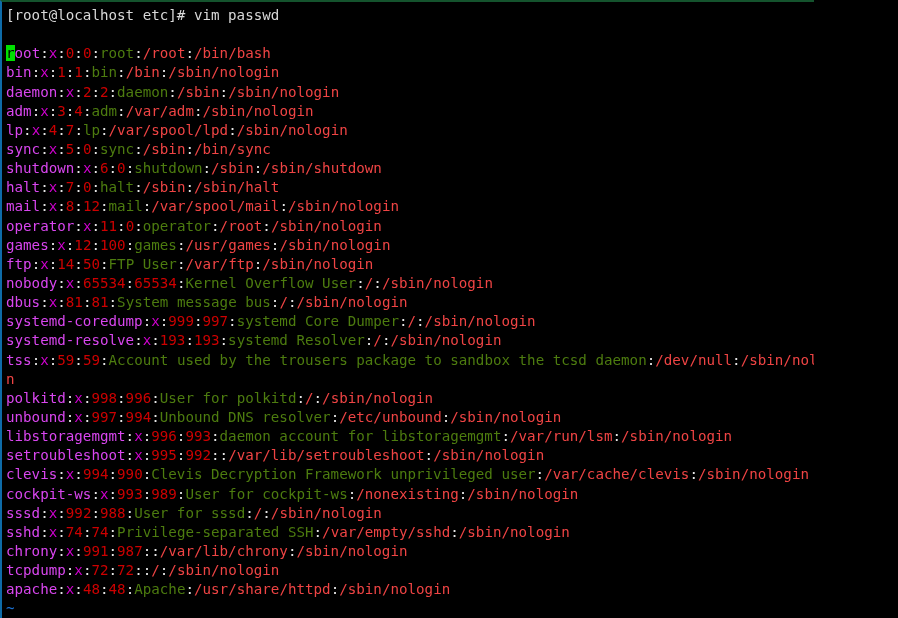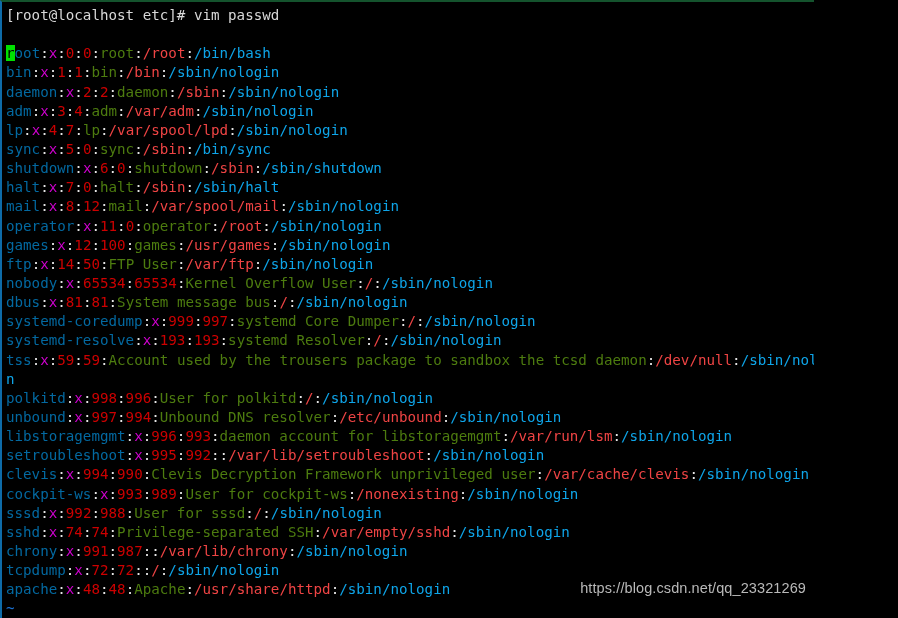--- a/index.html
+++ b/index.html
@@ -37,26 +37,26 @@
     white-space: pre;
   }
 
   .row {
     height: 19.15px;
     white-space: pre;
   }
 
   
   .c-prompt { color: #d8d8d8; }
-  .c-user   { color: #0369a1; }   
+  .c-user   { color: #d946ef; }   
   .c-pw     { color: #cd00cd; }   
   .c-id     { color: #cd0000; }   
   .c-gecos  { color: #4d7c0f; }   
   .c-home   { color: #ef4444; }   
-  .c-shell  { color: #0ea5e9; }   
+  .c-shell  { color: #ef4444; }   
   .c-sep    { color: #e6e6e6; }   
   .c-tilde  { color: #1a72d4; }   
 
   .cursor {
     background: #00e000;
     color: #000000;
   }
 
   #watermark {
     position: absolute;
@@ -67,14 +67,13 @@
     font-size: 14.5px;
     letter-spacing: 0.1px;
     white-space: nowrap;
   }
 </style>
 </head>
 <body>
 
 <div id="terminal">
   <div id="screen"><div class="row"><span class="c-prompt">[root@localhost etc]# vim passwd</span></div><div class="row">&nbsp;</div><div class="row"><span class="c-user cursor">r</span><span class="c-user">oot</span><span class="c-sep">:</span><span class="c-pw">x</span><span class="c-sep">:</span><span class="c-id">0</span><span class="c-sep">:</span><span class="c-id">0</span><span class="c-sep">:</span><span class="c-gecos">root</span><span class="c-sep">:</span><span class="c-home">/root</span><span class="c-sep">:</span><span class="c-shell">/bin/bash</span></div><div class="row"><span class="c-user">bin</span><span class="c-sep">:</span><span class="c-pw">x</span><span class="c-sep">:</span><span class="c-id">1</span><span class="c-sep">:</span><span class="c-id">1</span><span class="c-sep">:</span><span class="c-gecos">bin</span><span class="c-sep">:</span><span class="c-home">/bin</span><span class="c-sep">:</span><span class="c-shell">/sbin/nologin</span></div><div class="row"><span class="c-user">daemon</span><span class="c-sep">:</span><span class="c-pw">x</span><span class="c-sep">:</span><span class="c-id">2</span><span class="c-sep">:</span><span class="c-id">2</span><span class="c-sep">:</span><span class="c-gecos">daemon</span><span class="c-sep">:</span><span class="c-home">/sbin</span><span class="c-sep">:</span><span class="c-shell">/sbin/nologin</span></div><div class="row"><span class="c-user">adm</span><span class="c-sep">:</span><span class="c-pw">x</span><span class="c-sep">:</span><span class="c-id">3</span><span class="c-sep">:</span><span class="c-id">4</span><span class="c-sep">:</span><span class="c-gecos">adm</span><span class="c-sep">:</span><span class="c-home">/var/adm</span><span class="c-sep">:</span><span class="c-shell">/sbin/nologin</span></div><div class="row"><span class="c-user">lp</span><span class="c-sep">:</span><span class="c-pw">x</span><span class="c-sep">:</span><span class="c-id">4</span><span class="c-sep">:</span><span class="c-id">7</span><span class="c-sep">:</span><span class="c-gecos">lp</span><span class="c-sep">:</span><span class="c-home">/var/spool/lpd</span><span class="c-sep">:</span><span class="c-shell">/sbin/nologin</span></div><div class="row"><span class="c-user">sync</span><span class="c-sep">:</span><span class="c-pw">x</span><span class="c-sep">:</span><span class="c-id">5</span><span class="c-sep">:</span><span class="c-id">0</span><span class="c-sep">:</span><span class="c-gecos">sync</span><span class="c-sep">:</span><span class="c-home">/sbin</span><span class="c-sep">:</span><span class="c-shell">/bin/sync</span></div><div class="row"><span class="c-user">shutdown</span><span class="c-sep">:</span><span class="c-pw">x</span><span class="c-sep">:</span><span class="c-id">6</span><span class="c-sep">:</span><span class="c-id">0</span><span class="c-sep">:</span><span class="c-gecos">shutdown</span><span class="c-sep">:</span><span class="c-home">/sbin</span><span class="c-sep">:</span><span class="c-shell">/sbin/shutdown</span></div><div class="row"><span class="c-user">halt</span><span class="c-sep">:</span><span class="c-pw">x</span><span class="c-sep">:</span><span class="c-id">7</span><span class="c-sep">:</span><span class="c-id">0</span><span class="c-sep">:</span><span class="c-gecos">halt</span><span class="c-sep">:</span><span class="c-home">/sbin</span><span class="c-sep">:</span><span class="c-shell">/sbin/halt</span></div><div class="row"><span class="c-user">mail</span><span class="c-sep">:</span><span class="c-pw">x</span><span class="c-sep">:</span><span class="c-id">8</span><span class="c-sep">:</span><span class="c-id">12</span><span class="c-sep">:</span><span class="c-gecos">mail</span><span class="c-sep">:</span><span class="c-home">/var/spool/mail</span><span class="c-sep">:</span><span class="c-shell">/sbin/nologin</span></div><div class="row"><span class="c-user">operator</span><span class="c-sep">:</span><span class="c-pw">x</span><span class="c-sep">:</span><span class="c-id">11</span><span class="c-sep">:</span><span class="c-id">0</span><span class="c-sep">:</span><span class="c-gecos">operator</span><span class="c-sep">:</span><span class="c-home">/root</span><span class="c-sep">:</span><span class="c-shell">/sbin/nologin</span></div><div class="row"><span class="c-user">games</span><span class="c-sep">:</span><span class="c-pw">x</span><span class="c-sep">:</span><span class="c-id">12</span><span class="c-sep">:</span><span class="c-id">100</span><span class="c-sep">:</span><span class="c-gecos">games</span><span class="c-sep">:</span><span class="c-home">/usr/games</span><span class="c-sep">:</span><span class="c-shell">/sbin/nologin</span></div><div class="row"><span class="c-user">ftp</span><span class="c-sep">:</span><span class="c-pw">x</span><span class="c-sep">:</span><span class="c-id">14</span><span class="c-sep">:</span><span class="c-id">50</span><span class="c-sep">:</span><span class="c-gecos">FTP User</span><span class="c-sep">:</span><span class="c-home">/var/ftp</span><span class="c-sep">:</span><span class="c-shell">/sbin/nologin</span></div><div class="row"><span class="c-user">nobody</span><span class="c-sep">:</span><span class="c-pw">x</span><span class="c-sep">:</span><span class="c-id">65534</span><span class="c-sep">:</span><span class="c-id">65534</span><span class="c-sep">:</span><span class="c-gecos">Kernel Overflow User</span><span class="c-sep">:</span><span class="c-home">/</span><span class="c-sep">:</span><span class="c-shell">/sbin/nologin</span></div><div class="row"><span class="c-user">dbus</span><span class="c-sep">:</span><span class="c-pw">x</span><span class="c-sep">:</span><span class="c-id">81</span><span class="c-sep">:</span><span class="c-id">81</span><span class="c-sep">:</span><span class="c-gecos">System message bus</span><span class="c-sep">:</span><span class="c-home">/</span><span class="c-sep">:</span><span class="c-shell">/sbin/nologin</span></div><div class="row"><span class="c-user">systemd-coredump</span><span class="c-sep">:</span><span class="c-pw">x</span><span class="c-sep">:</span><span class="c-id">999</span><span class="c-sep">:</span><span class="c-id">997</span><span class="c-sep">:</span><span class="c-gecos">systemd Core Dumper</span><span class="c-sep">:</span><span class="c-home">/</span><span class="c-sep">:</span><span class="c-shell">/sbin/nologin</span></div><div class="row"><span class="c-user">systemd-resolve</span><span class="c-sep">:</span><span class="c-pw">x</span><span class="c-sep">:</span><span class="c-id">193</span><span class="c-sep">:</span><span class="c-id">193</span><span class="c-sep">:</span><span class="c-gecos">systemd Resolver</span><span class="c-sep">:</span><span class="c-home">/</span><span class="c-sep">:</span><span class="c-shell">/sbin/nologin</span></div><div class="row"><span class="c-user">tss</span><span class="c-sep">:</span><span class="c-pw">x</span><span class="c-sep">:</span><span class="c-id">59</span><span class="c-sep">:</span><span class="c-id">59</span><span class="c-sep">:</span><span class="c-gecos">Account used by the trousers package to sandbox the tcsd daemon</span><span class="c-sep">:</span><span class="c-home">/dev/null</span><span class="c-sep">:</span><span class="c-shell">/sbin/nologi</span></div><div class="row"><span class="c-shell">n</span></div><div class="row"><span class="c-user">polkitd</span><span class="c-sep">:</span><span class="c-pw">x</span><span class="c-sep">:</span><span class="c-id">998</span><span class="c-sep">:</span><span class="c-id">996</span><span class="c-sep">:</span><span class="c-gecos">User for polkitd</span><span class="c-sep">:</span><span class="c-home">/</span><span class="c-sep">:</span><span class="c-shell">/sbin/nologin</span></div><div class="row"><span class="c-user">unbound</span><span class="c-sep">:</span><span class="c-pw">x</span><span class="c-sep">:</span><span class="c-id">997</span><span class="c-sep">:</span><span class="c-id">994</span><span class="c-sep">:</span><span class="c-gecos">Unbound DNS resolver</span><span class="c-sep">:</span><span class="c-home">/etc/unbound</span><span class="c-sep">:</span><span class="c-shell">/sbin/nologin</span></div><div class="row"><span class="c-user">libstoragemgmt</span><span class="c-sep">:</span><span class="c-pw">x</span><span class="c-sep">:</span><span class="c-id">996</span><span class="c-sep">:</span><span class="c-id">993</span><span class="c-sep">:</span><span class="c-gecos">daemon account for libstoragemgmt</span><span class="c-sep">:</span><span class="c-home">/var/run/lsm</span><span class="c-sep">:</span><span class="c-shell">/sbin/nologin</span></div><div class="row"><span class="c-user">setroubleshoot</span><span class="c-sep">:</span><span class="c-pw">x</span><span class="c-sep">:</span><span class="c-id">995</span><span class="c-sep">:</span><span class="c-id">992</span><span class="c-sep">:</span><span class="c-sep">:</span><span class="c-home">/var/lib/setroubleshoot</span><span class="c-sep">:</span><span class="c-shell">/sbin/nologin</span></div><div class="row"><span class="c-user">clevis</span><span class="c-sep">:</span><span class="c-pw">x</span><span class="c-sep">:</span><span class="c-id">994</span><span class="c-sep">:</span><span class="c-id">990</span><span class="c-sep">:</span><span class="c-gecos">Clevis Decryption Framework unprivileged user</span><span class="c-sep">:</span><span class="c-home">/var/cache/clevis</span><span class="c-sep">:</span><span class="c-shell">/sbin/nologin</span></div><div class="row"><span class="c-user">cockpit-ws</span><span class="c-sep">:</span><span class="c-pw">x</span><span class="c-sep">:</span><span class="c-id">993</span><span class="c-sep">:</span><span class="c-id">989</span><span class="c-sep">:</span><span class="c-gecos">User for cockpit-ws</span><span class="c-sep">:</span><span class="c-home">/nonexisting</span><span class="c-sep">:</span><span class="c-shell">/sbin/nologin</span></div><div class="row"><span class="c-user">sssd</span><span class="c-sep">:</span><span class="c-pw">x</span><span class="c-sep">:</span><span class="c-id">992</span><span class="c-sep">:</span><span class="c-id">988</span><span class="c-sep">:</span><span class="c-gecos">User for sssd</span><span class="c-sep">:</span><span class="c-home">/</span><span class="c-sep">:</span><span class="c-shell">/sbin/nologin</span></div><div class="row"><span class="c-user">sshd</span><span class="c-sep">:</span><span class="c-pw">x</span><span class="c-sep">:</span><span class="c-id">74</span><span class="c-sep">:</span><span class="c-id">74</span><span class="c-sep">:</span><span class="c-gecos">Privilege-separated SSH</span><span class="c-sep">:</span><span class="c-home">/var/empty/sshd</span><span class="c-sep">:</span><span class="c-shell">/sbin/nologin</span></div><div class="row"><span class="c-user">chrony</span><span class="c-sep">:</span><span class="c-pw">x</span><span class="c-sep">:</span><span class="c-id">991</span><span class="c-sep">:</span><span class="c-id">987</span><span class="c-sep">:</span><span class="c-sep">:</span><span class="c-home">/var/lib/chrony</span><span class="c-sep">:</span><span class="c-shell">/sbin/nologin</span></div><div class="row"><span class="c-user">tcpdump</span><span class="c-sep">:</span><span class="c-pw">x</span><span class="c-sep">:</span><span class="c-id">72</span><span class="c-sep">:</span><span class="c-id">72</span><span class="c-sep">:</span><span class="c-sep">:</span><span class="c-home">/</span><span class="c-sep">:</span><span class="c-shell">/sbin/nologin</span></div><div class="row"><span class="c-user">apache</span><span class="c-sep">:</span><span class="c-pw">x</span><span class="c-sep">:</span><span class="c-id">48</span><span class="c-sep">:</span><span class="c-id">48</span><span class="c-sep">:</span><span class="c-gecos">Apache</span><span class="c-sep">:</span><span class="c-home">/usr/share/httpd</span><span class="c-sep">:</span><span class="c-shell">/sbin/nologin</span></div><div class="row"><span class="c-tilde">~</span></div></div>
-  <div id="watermark">https://blog.csdn.net/qq_23321269</div>
 </div>
 
 </body></html>

